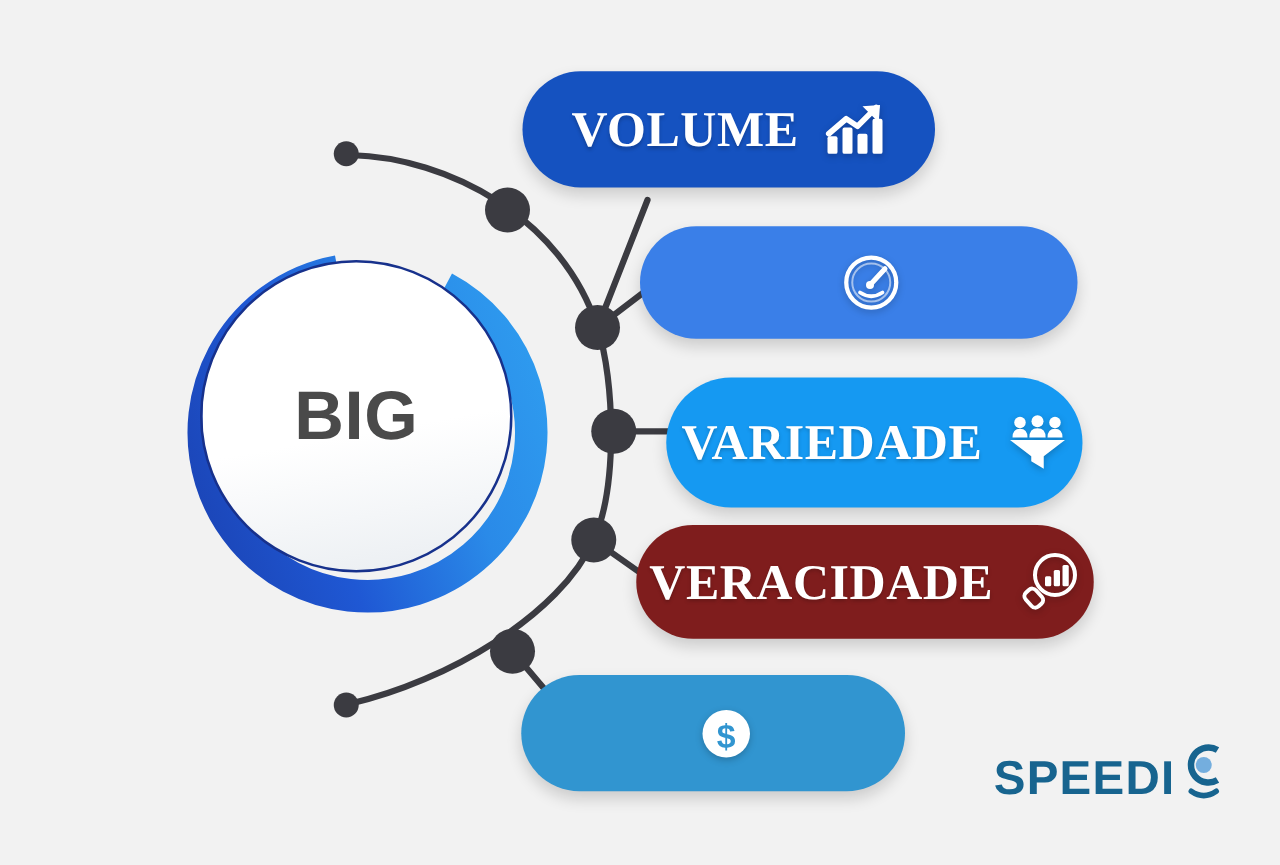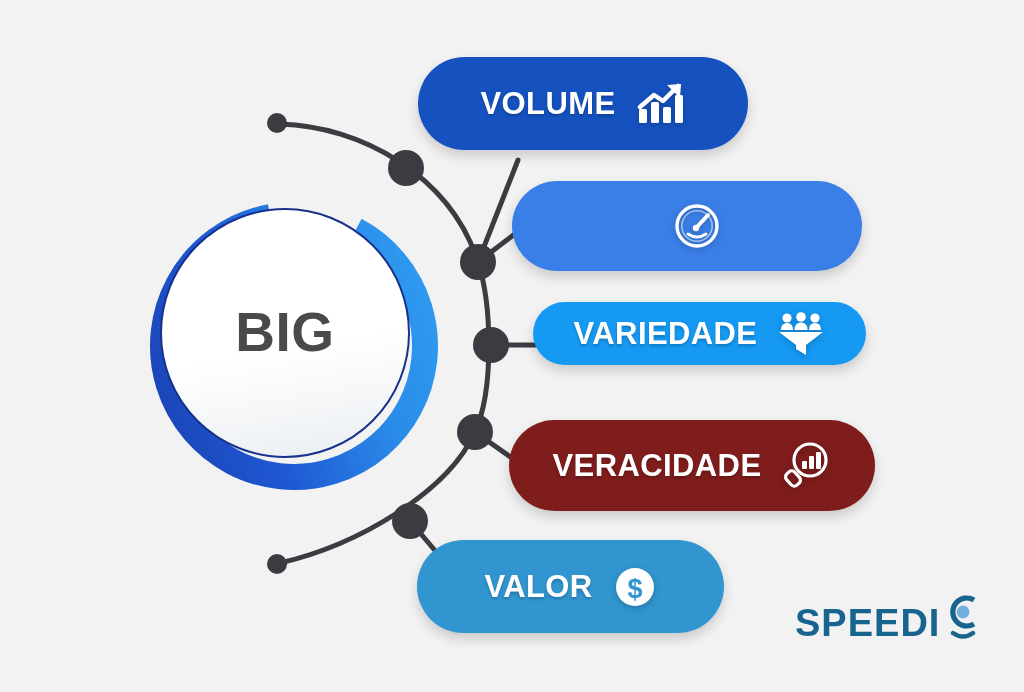--- a/index.html
+++ b/index.html
@@ -75,40 +75,40 @@
     position: absolute;
     display: flex;
     align-items: center;
     justify-content: center;
     border-radius: 999px;
     box-shadow: 0 6px 12px rgba(0,0,0,0.16);
     box-sizing: border-box;
     z-index: 5;
   }
   .pill-label {
-    font-family: Liberation Sans, sans-serif;
+    font-family: Liberation Serif, serif;
     font-weight: bold;
     color: #ffffff;
-    font-size: 31px;
+    font-size: 40px;
     letter-spacing: 0.4px;
     line-height: 1;
     text-shadow: 0 2px 3px rgba(0,0,0,0.22);
     white-space: nowrap;
   }
   .pill-icon {
     display: inline-flex;
     align-items: center;
     justify-content: center;
     margin-left: 20px;
     filter: drop-shadow(0 2px 3px rgba(0,0,0,0.22));
   }
 
   #pill-volume     { left: 418px; top: 57px;  width: 330px; height: 93px;  background: #1552c0; }
   #pill-velocidade { left: 512px; top: 181px; width: 350px; height: 90px;  background: #3a7fe8; }
-  #pill-variedade  { left: 533px; top: 302px; width: 333px; height: 63px;  background: #1599f2; }
+  #pill-variedade  { left: 533px; top: 302px; width: 333px; height: 104px;  background: #1599f2; }
   #pill-veracidade { left: 509px; top: 420px; width: 366px; height: 91px;  background: #7f1d1d; }
   #pill-valor      { left: 417px; top: 540px; width: 307px; height: 93px;  background: #3195d0; }
 
   
   #logo {
     position: absolute;
     left: 795px;
     top: 592px;
     display: flex;
     align-items: flex-end;
@@ -222,21 +222,20 @@
         <circle cx="29" cy="19" r="16" fill="none" stroke="#ffffff" stroke-width="3.2"></circle>
         <rect x="21" y="20" width="5" height="8" rx="1.2" fill="#ffffff"></rect>
         <rect x="28" y="15" width="5" height="13" rx="1.2" fill="#ffffff"></rect>
         <rect x="35" y="11" width="5" height="17" rx="1.2" fill="#ffffff"></rect>
         <rect x="6.5" y="30" width="11" height="15" rx="4" fill="none" stroke="#ffffff" stroke-width="3.2" transform="rotate(-42 12 37.5)"></rect>
       </svg>
     </span>
   </div>
 
   <div class="pill" id="pill-valor">
-    <span class="pill-label">VALOR</span>
     <span class="pill-icon">
       <svg width="44" height="44" viewBox="0 0 44 44" xmlns="http://www.w3.org/2000/svg">
         <circle cx="22" cy="22" r="19" fill="#ffffff"></circle>
         <text x="22" y="33" text-anchor="middle" font-family="Liberation Sans, sans-serif" font-size="27" font-weight="bold" fill="#3195d0">$</text>
       </svg>
     </span>
   </div>
 
   <div id="logo">
     <span id="logo-word">SPEEDI</span>

